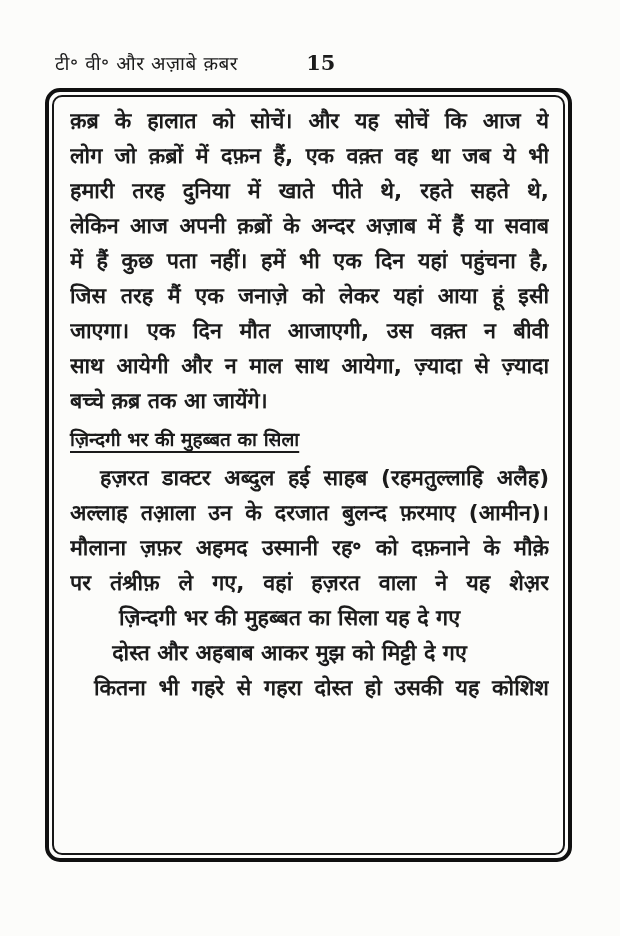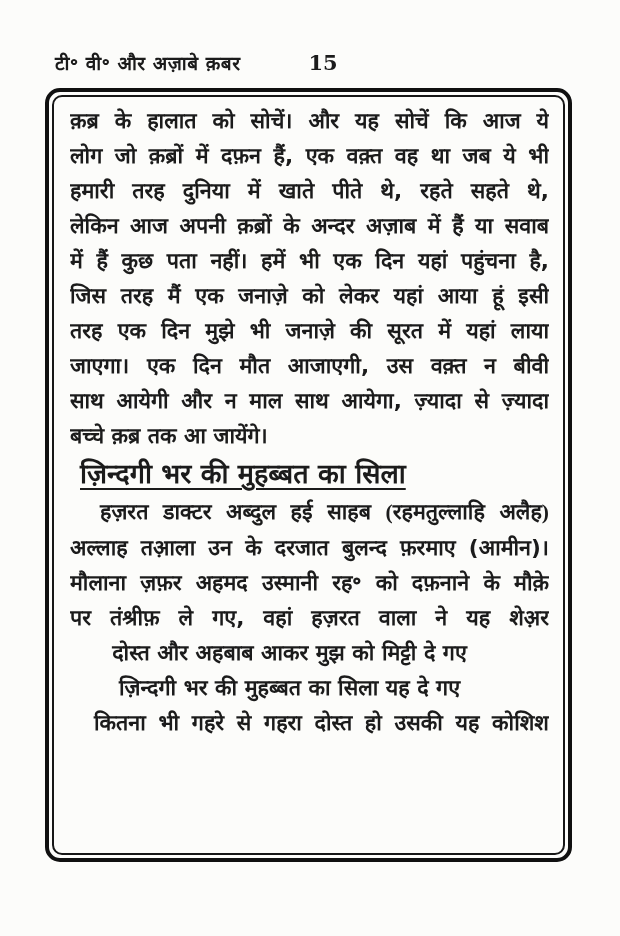--- a/index.html
+++ b/index.html
@@ -10,21 +10,21 @@
     color:#1b1b1b;
     position:relative;
     overflow:hidden;
   }
   
   .pageheader{
     position:absolute;top:50px;left:55px;right:40px;
     display:flex;align-items:baseline;
   }
   .book-title{
-    font-size:19px;font-weight:700;letter-spacing:.5px;white-space:nowrap;
+    font-size:19px;font-weight:400;letter-spacing:.5px;white-space:nowrap;
   }
   .page-number{
     font-family:"DejaVu Serif",serif;
     font-size:21px;font-weight:bold;margin-left:68px;
   }
   
   .content-box{
     position:absolute;left:45px;top:88px;
     width:527px;height:774px;
     border:4px solid #101010;border-radius:15px;
@@ -39,29 +39,28 @@
     padding:6px 14px 0 16px;
   }
   
   .line{
     font-size:21.5px;line-height:35px;
     font-weight:600;
     text-align:justify;text-align-last:justify;
     white-space:nowrap;overflow:hidden;
   }
   .line.endline{text-align-last:left;white-space:normal;}
-  .indent1{padding-left:30px;font-family:Liberation Serif, serif;}
+  .indent1{padding-left:30px;}
   .indent2{padding-left:24px;}
   .section-heading{
-    font-size:27px;line-height:42px;
+    font-size:19px;line-height:42px;
     font-weight:bold;
     text-decoration:underline;
     text-underline-offset:5px;
     text-decoration-thickness:2px;
-    margin-left:10px;
   }
   .verse{
     font-size:21.5px;line-height:35px;font-weight:600;
     text-align:center;padding-right:40px;
   }
 </style>
 </head>
 <body>
 
 <div class="pageheader">
@@ -71,31 +70,30 @@
 
 <div class="content-box">
   <div class="content-box-inner">
 
     <div class="line">क़ब्र के हालात को सोचें। और यह सोचें कि आज ये</div>
     <div class="line">लोग जो क़ब्रों में दफ़न हैं, एक वक़्त वह था जब ये भी</div>
     <div class="line">हमारी तरह दुनिया में खाते पीते थे, रहते सहते थे,</div>
     <div class="line">लेकिन आज अपनी क़ब्रों के अन्दर अज़ाब में हैं या सवाब</div>
     <div class="line">में हैं कुछ पता नहीं। हमें भी एक दिन यहां पहुंचना है,</div>
     <div class="line">जिस तरह मैं एक जनाज़े को लेकर यहां आया हूं इसी</div>
-    <div class="line">तरह एक दिन मुझे भी जनाज़े की सूरत में यहां लाया</div>
     <div class="line">जाएगा। एक दिन मौत आजाएगी, उस वक़्त न बीवी</div>
     <div class="line">साथ आयेगी और न माल साथ आयेगा, ज़्यादा से ज़्यादा</div>
     <div class="line endline">बच्चे क़ब्र तक आ जायेंगे।</div>
 
     <div class="section-heading">ज़िन्दगी भर की मुहब्बत का सिला</div>
 
     <div class="line indent1">हज़रत डाक्टर अब्दुल हई साहब (रहमतुल्लाहि अलैह)</div>
     <div class="line">अल्लाह तआ़ला उन के दरजात बुलन्द फ़रमाए (आमीन)।</div>
     <div class="line">मौलाना ज़फ़र अहमद उस्मानी रह॰ को दफ़नाने के मौक़े</div>
     <div class="line">पर तंश्रीफ़ ले गए, वहां हज़रत वाला ने यह शेअ़र</div>
 
+    <div class="verse">ज़िन्दगी भर की मुहब्बत का सिला यह दे गए</div>
     <div class="verse">दोस्त और अहबाब आकर मुझ को मिट्टी दे गए</div>
-    <div class="verse">ज़िन्दगी भर की मुहब्बत का सिला यह दे गए</div>
 
     <div class="line indent2">कितना भी गहरे से गहरा दोस्त हो उसकी यह कोशिश</div>
 
   </div>
 </div>
 
 </body></html>

